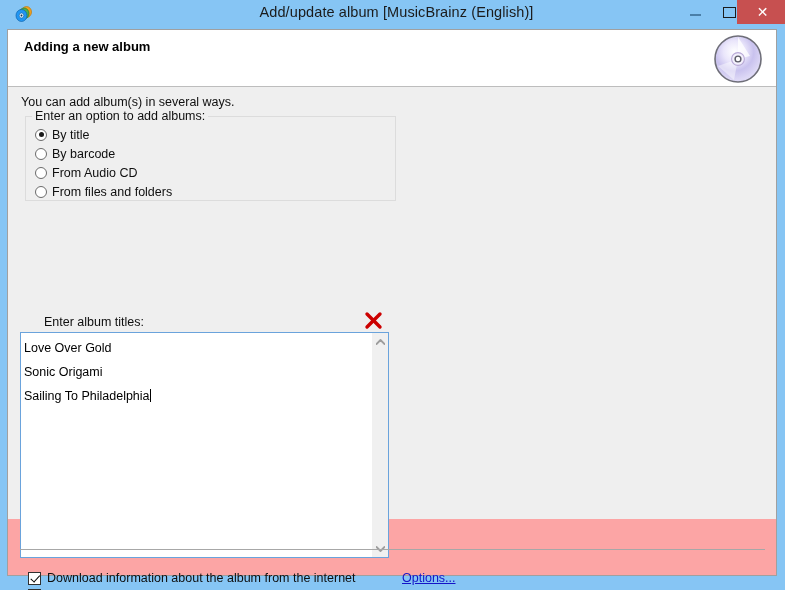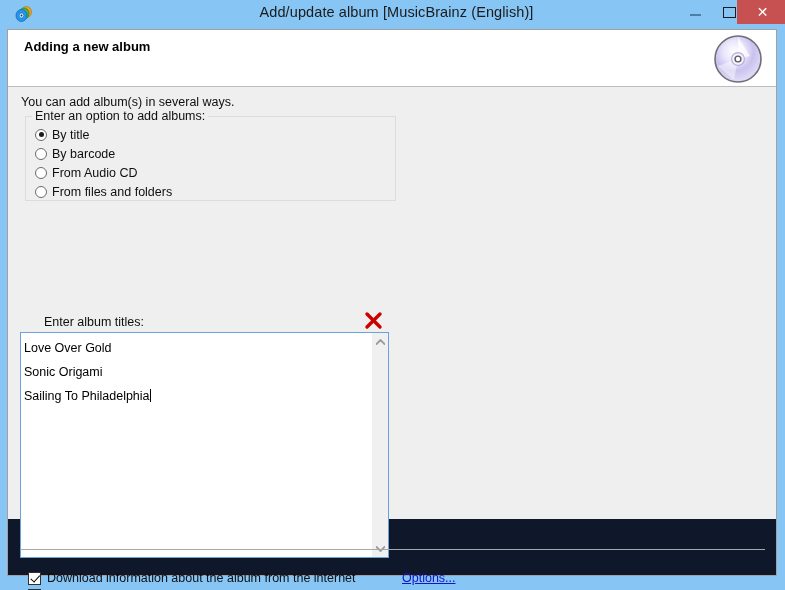--- a/index.html
+++ b/index.html
@@ -73,21 +73,21 @@
     line-height: 14px;
     font-family: "DejaVu Sans", sans-serif;
   }
 
   
   .client {
     position: absolute;
     left: 7px; top: 29px;
     width: 770px;
     height: 547px;
-    background: #0f172a;
+    background: #fca5a5;
     border: 1px solid #a0a0a0;
     box-sizing: border-box;
   }
   
   .header {
     position: absolute;
     left: 0; top: 0;
     width: 768px;
     height: 57px;
     background: #ffffff;

